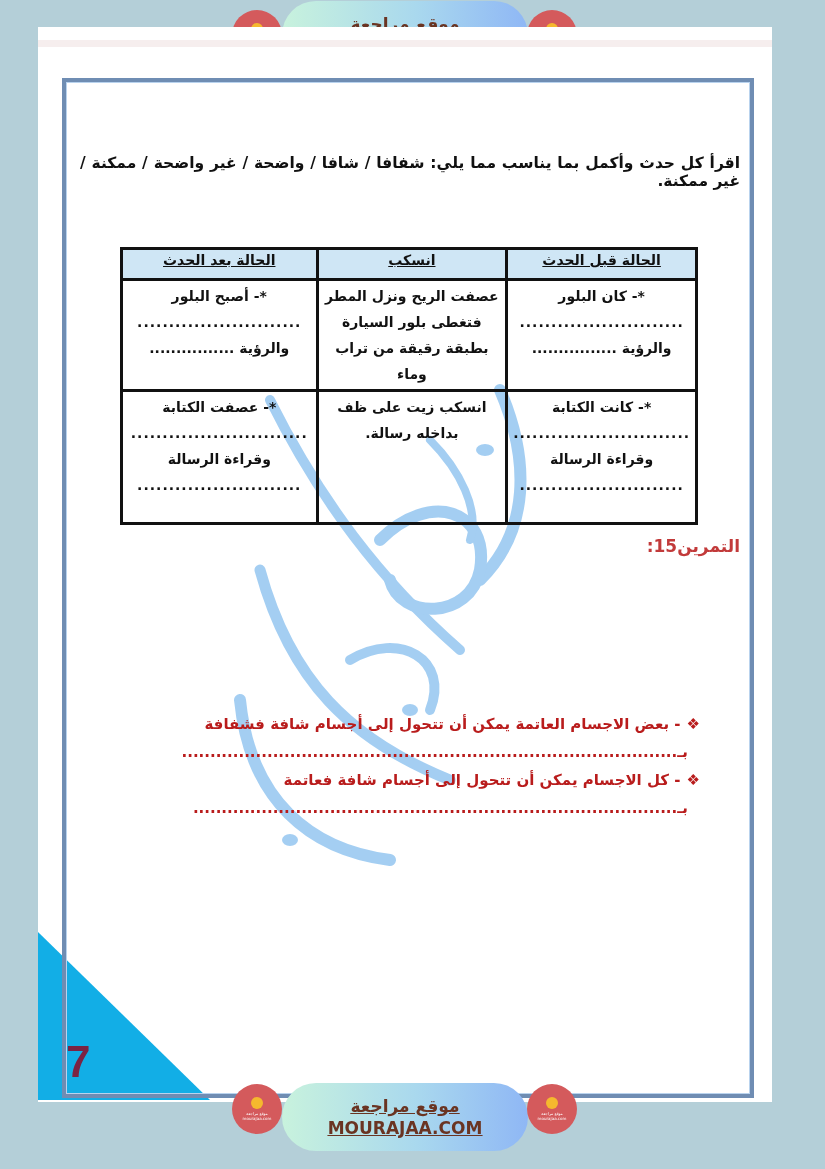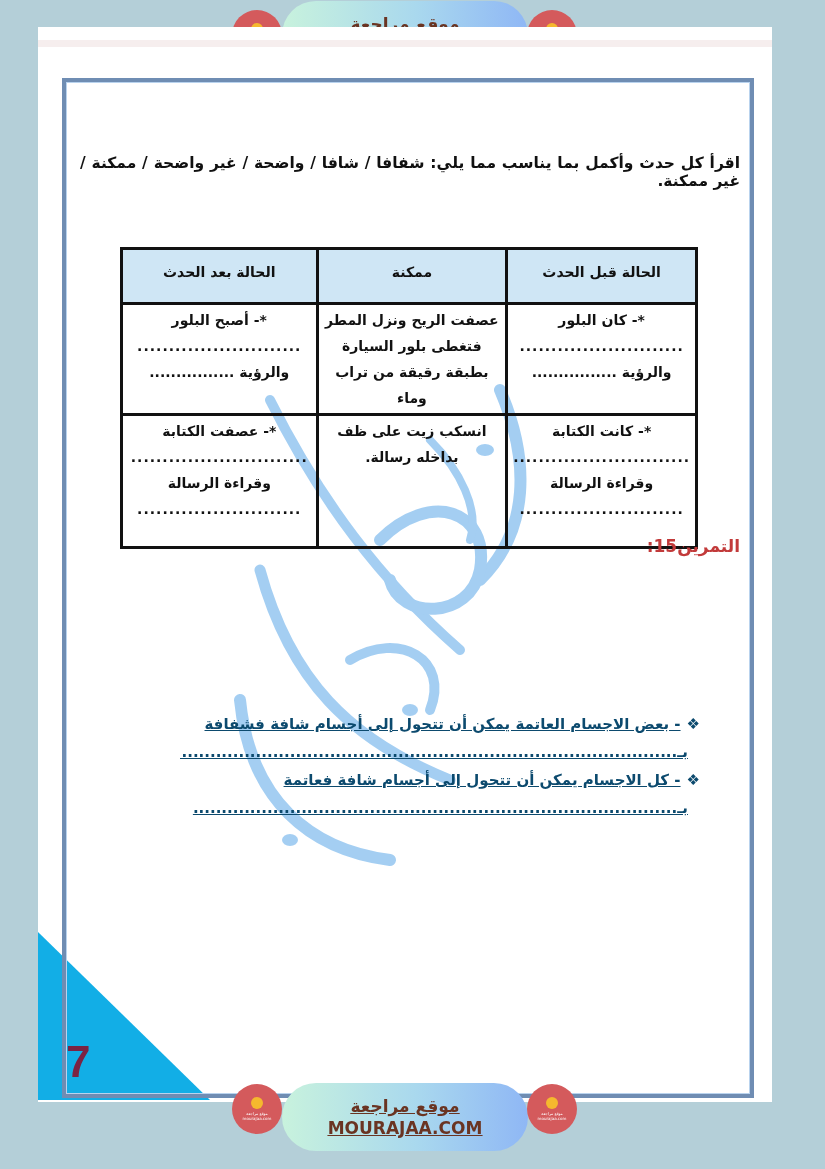--- a/index.html
+++ b/index.html
@@ -30,26 +30,26 @@
   .watermark { position:absolute; left:230px; top:380px; width:330px; height:500px; pointer-events:none; opacity:0.55; }
   .content { position:absolute; left:80px; top:110px; width:660px; direction:rtl; color:#111; font-family:"DejaVu Sans", sans-serif; }
   .ex-title { font-weight:bold; color:#c23a3a; font-size:17px; margin:0; text-align:right; }
   .ex-title .num { color:#c23a3a; }
   .instr { font-weight:bold; font-size:15.5px; line-height:18px; margin:6px 0 0 0; text-align:justify; }
   table.tbl {
     position:absolute; left:120px; top:247px; width:578px; border-collapse:collapse; direction:rtl;
     font-family:"DejaVu Sans", sans-serif; font-weight:bold; font-size:14px; color:#111;
   }
   table.tbl th, table.tbl td { border:3px solid #111; text-align:center; vertical-align:top; padding:2px 4px; }
-  table.tbl th { background:#cfe6f5; height:24px; font-size:14px; padding:14px 4px; }
+  table.tbl th { background:#cfe6f5; height:24px; font-size:14px; padding:2px 4px;text-decoration:underline; }
   table.tbl td { line-height:26px; }
   .row1 td { height:104px; }
   .row2 td { height:126px; }
   .dots { letter-spacing:1px; white-space:nowrap; overflow:hidden; }
-  .bullets { position:absolute; left:180px; top:710px; width:520px; direction:rtl; font-weight:bold; font-size:15px; color:#0c4a6e;text-decoration:underline; }
+  .bullets { position:absolute; left:180px; top:710px; width:520px; direction:rtl; font-weight:bold; font-size:15px; color:#b91c1c; }
   .bullet-line { text-align:right; line-height:28px; white-space:nowrap; }
   .bullet-icon { display:inline-block; font-size:15px; margin-left:6px; }
   .answer-line { text-align:right; line-height:28px; white-space:nowrap; overflow:hidden; padding-right:12px; }
   
   .banner {
     position:absolute; width:246px; height:68px; border-radius:34px;
     background:linear-gradient(90deg,#c8f2dd 0%,#a9d8ee 55%,#8fb7f5 100%);
     display:flex; flex-direction:column; align-items:center; justify-content:center;
     color:#6a3422; font-weight:bold; text-decoration:underline;
   }
@@ -105,21 +105,21 @@
 </svg>
 
 <div class="content" style="top:140px;">
   <p class="instr" style="margin-top:14px;">اقرأ كل حدث وأكمل بما يناسب مما يلي: شفافا / شافا / واضحة / غير واضحة / ممكنة / غير ممكنة.</p>
 </div>
 
 <table class="tbl">
   <thead>
     <tr>
       <th>الحالة قبل الحدث</th>
-      <th>ممكنة</th>
+      <th>انسكب</th>
       <th>الحالة بعد الحدث</th>
     </tr>
   </thead>
   <tbody>
     <tr class="row1">
       <td style="width:33%;">
         <div>*- كان البلور</div>
         <div class="dots">..........................</div>
         <div>والرؤية ................</div>
       </td>

